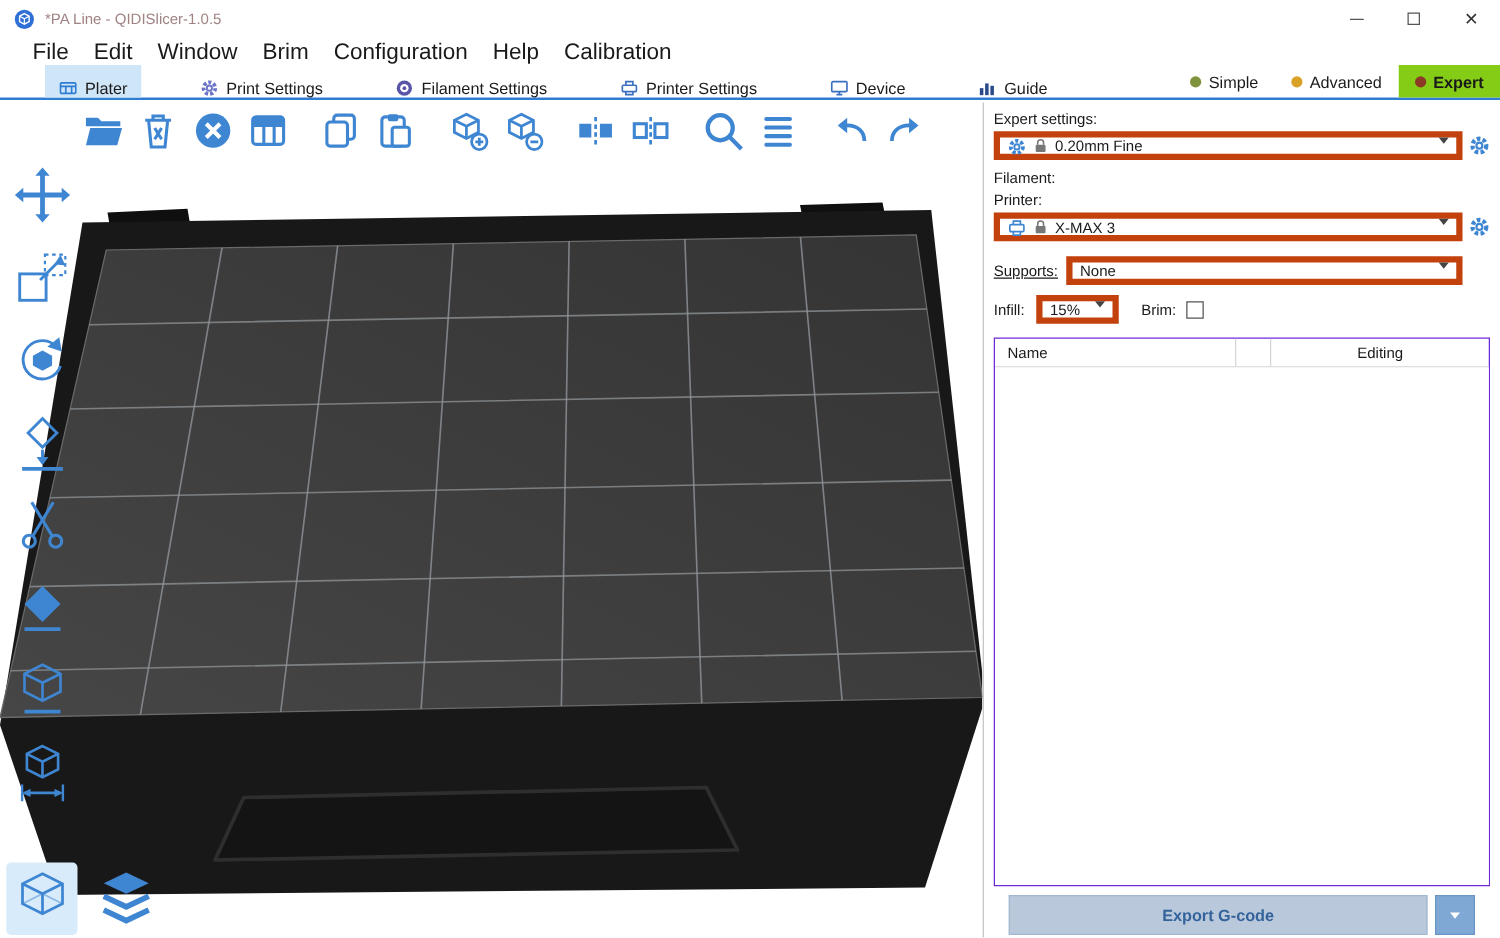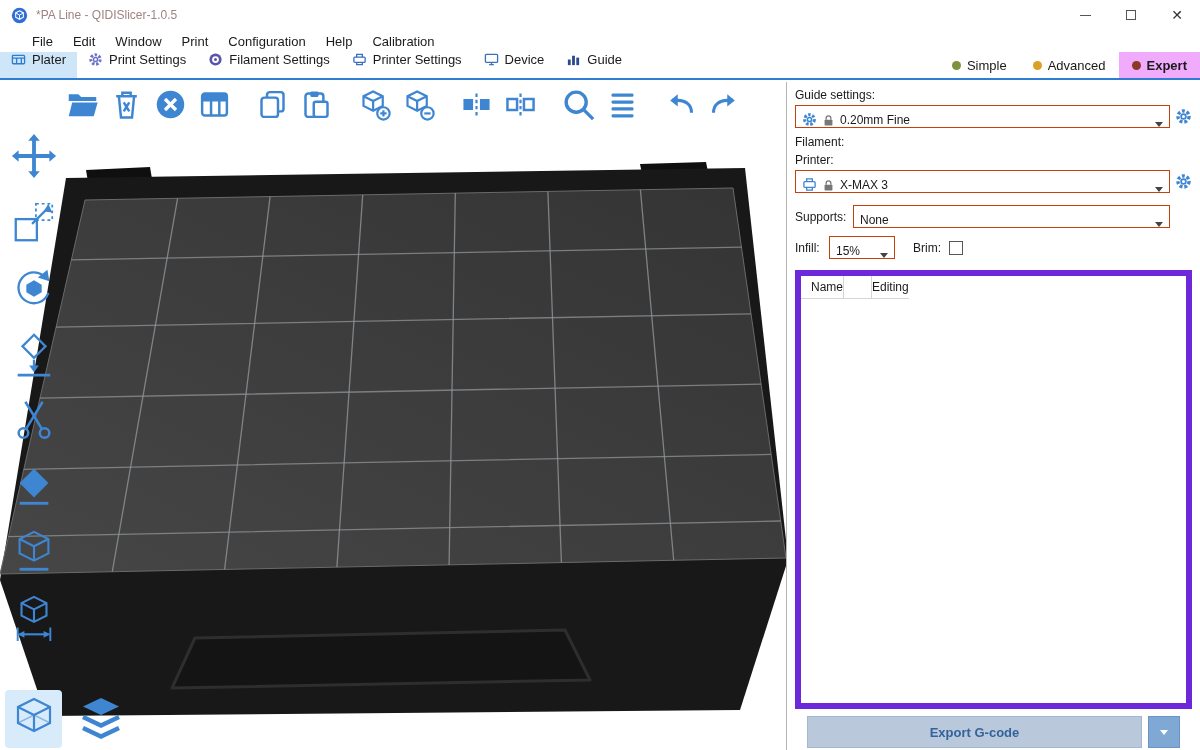--- a/index.html
+++ b/index.html
@@ -15,31 +15,31 @@
   .titlebar { height:30px; display:flex; align-items:center; background:#fff;text-align:center; }
   .app-logo { width:17px; height:17px; margin-left:11px; flex:0 0 auto; }
   .title { margin-left:8px; font-size:12px; color:#a08383; }
   .win-controls { margin-left:auto; display:flex; }
   .win-btn { width:46px; height:30px; display:flex; align-items:center; justify-content:center; color:#444; }
   .min-glyph { width:11px; height:1px; background:#555; }
   .max-glyph { width:10px; height:10px; border:1px solid #555; }
   .close-glyph { font-size:14px; line-height:1; color:#333; }
 
   
-  .menubar { height:22px; display:flex; align-items:center; padding-left:22px; font-size:13px; }
+  .menubar { height:22px; display:flex; align-items:center; padding-left:2px; font-size:18px;margin-left:14px; }
   .menu-item { padding:2px 10px; }
 
   
   .tabbar { height:28px; display:flex; align-items:stretch; border-bottom:2px solid #2f7dd2; font-size:13px; }
-  .tab { display:flex; align-items:flex-start; gap:6px; padding:0 11px; white-space:nowrap; }
+  .tab { display:flex; align-items:flex-end; gap:6px; padding:0 11px; white-space:nowrap;margin-left:36px; }
   .tab.selected { background:#cfe5f8; }
   .tab svg { width:15px; height:15px; }
   .modes { margin-left:auto; display:flex; align-items:stretch; }
   .mode { display:flex; align-items:center; gap:6px; padding:0 13px; white-space:nowrap; }
-  .mode.selected { background:#f0abfc; font-weight:bold; }
+  .mode.selected { background:#84cc16; font-weight:bold; }
   .dot { width:9px; height:9px; border-radius:50%; background:#999; }
 
   
   .main { position:absolute; top:82px; left:0; right:0; bottom:0; display:flex; }
   .viewport { position:relative; width:786px; height:668px; background:#fff; overflow:hidden; flex:0 0 auto; }
   .bed-svg { position:absolute; left:0; top:0; }
 
   
   .top-toolbar { position:absolute; left:64px; top:4px; display:flex; align-items:center; color:#3f86d2; }
   .tgroup { display:flex; gap:7px; margin-right:21px; }
@@ -55,36 +55,36 @@
   .view-toggles { position:absolute; left:5px; bottom:2px; display:flex; gap:10px; color:#3f86d2; }
   .vticon { width:57px; height:58px; display:flex; align-items:center; justify-content:center; border-radius:4px; }
   .vticon.selected { background:#d8ebfb; }
   .vticon svg { width:50px; height:50px; }
 
   
   .right-panel { flex:1; border-left:1px solid #b5b5b5; background:#fff;
     padding:5px 8px 2px; display:flex; flex-direction:column; font-size:12px; }
   .field-label { margin:1px 0 3px; }
   .combo-row { display:flex; align-items:center; gap:5px; margin-bottom:6px; }
-  .combo { flex:1; height:23px; border:1px solid #c2410c; background:#fff;
-    display:flex; align-items:flex-end; gap:6px; padding:0 5px 0 6px; min-width:0; }
+  .combo { flex:1; height:23px; border:5px solid #c2410c; background:#fff;
+    display:flex; align-items:flex-start; gap:6px; padding:0 5px 0 6px; min-width:0; }
   .combo-text { flex:1; font-size:12px; white-space:nowrap; overflow:hidden; }
   .dd { width:0; height:0; border-left:4px solid transparent; border-right:4px solid transparent;
     border-top:5px solid #444; margin-right:1px; flex:0 0 auto; }
   .gear-btn { width:17px; height:17px; flex:0 0 auto; }
   .swatch { width:18px; height:13px; border:1px solid #3a5f92; border-radius:2px; flex:0 0 auto; }
 
   .inline-row { display:flex; align-items:center; margin:6px 0 2px; }
-  .lbl-supports { width:58px; }
+  .lbl-supports { width:58px;text-decoration:underline; }
   .lbl-infill { width:34px; }
   .combo-infill { flex:0 0 66px; }
   .lbl-brim { margin-left:18px; }
   .checkbox { width:14px; height:14px; border:1px solid #555; background:#fff; margin-left:8px; }
 
-  .object-list { border:6px solid #6d28d9; margin-top:9px; flex:1; display:flex; flex-direction:row; }
+  .object-list { border:1px solid #6d28d9; margin-top:9px; flex:1; display:flex; flex-direction:column; }
   .ol-header { display:flex; border-bottom:1px solid #d5d5d5; height:23px; align-items:stretch; flex:0 0 auto; }
   .ol-name { flex:1.05; padding-left:10px; border-right:1px solid #d5d5d5; display:flex; align-items:center; }
   .ol-mid { width:28px; border-right:1px solid #d5d5d5; }
   .ol-editing { flex:1; display:flex; align-items:center; justify-content:center; }
   .ol-body { flex:1; background:#fff; }
 
   .export-row { display:flex; gap:6px; margin:7px 12px 0; flex:0 0 auto; }
   .export-btn { flex:1; height:32px; background:#b9c9db; border:1px solid #a3b8d0; color:#34639c;
     font-weight:bold; font-size:13px; display:flex; align-items:center; justify-content:center; }
   .export-side { width:32px; height:32px; background:#7fa8d4; border:1px solid #6a94c4;
@@ -113,21 +113,21 @@
       <div class="win-btn">
           <span class="close-glyph">✕</span>
         </div>
     </div>
   </div>
 
   <div class="menubar">
     <span class="menu-item">File</span>
     <span class="menu-item">Edit</span>
     <span class="menu-item">Window</span>
-    <span class="menu-item">Print</span>
+    <span class="menu-item">Brim</span>
     <span class="menu-item">Configuration</span>
     <span class="menu-item">Help</span>
     <span class="menu-item">Calibration</span>
   </div>
 
   <div class="tabbar">
     <div class="tab selected">
       <svg viewBox="0 0 16 16" fill="none" stroke="#2f7dd2" stroke-width="1.4">
         <rect x="1.5" y="3.5" width="13" height="9" rx="1"></rect>
           <path d="M1.5 6.5h13M6 6.5v6M11 6.5v6"></path>
@@ -397,21 +397,21 @@
             <path d="M25 4l18 8.5L25 21 7 12.5z" fill="currentColor" stroke="none"></path>
             <path d="M7 23l18 8.5L43 23" stroke-width="4.5"></path>
             <path d="M7 34l18 8.5L43 34" stroke-width="4.5"></path>
           </svg>
           </span>
       </div>
     </div>
 
     <div class="right-panel">
 
-      <div class="field-label">Guide settings:</div>
+      <div class="field-label">Expert settings:</div>
       <div class="combo-row">
         <div class="combo">
           <svg class="gear-btn" style="width:15px;height:15px" viewBox="0 0 20 20">
             <circle cx="10" cy="10" r="6.5" fill="none" stroke="#3f86d2" stroke-width="4" stroke-dasharray="3.4 2.2"></circle>
             <circle cx="10" cy="10" r="2.8" fill="none" stroke="#3f86d2" stroke-width="2"></circle>
           </svg>
           <svg width="11" height="13" viewBox="0 0 14 16">
             <rect x="2" y="7" width="10" height="7.5" rx="1" fill="#777"></rect>
             <path d="M4 7V5a3 3 0 0 1 6 0v2" fill="none" stroke="#777" stroke-width="1.6"></path>
           </svg>

